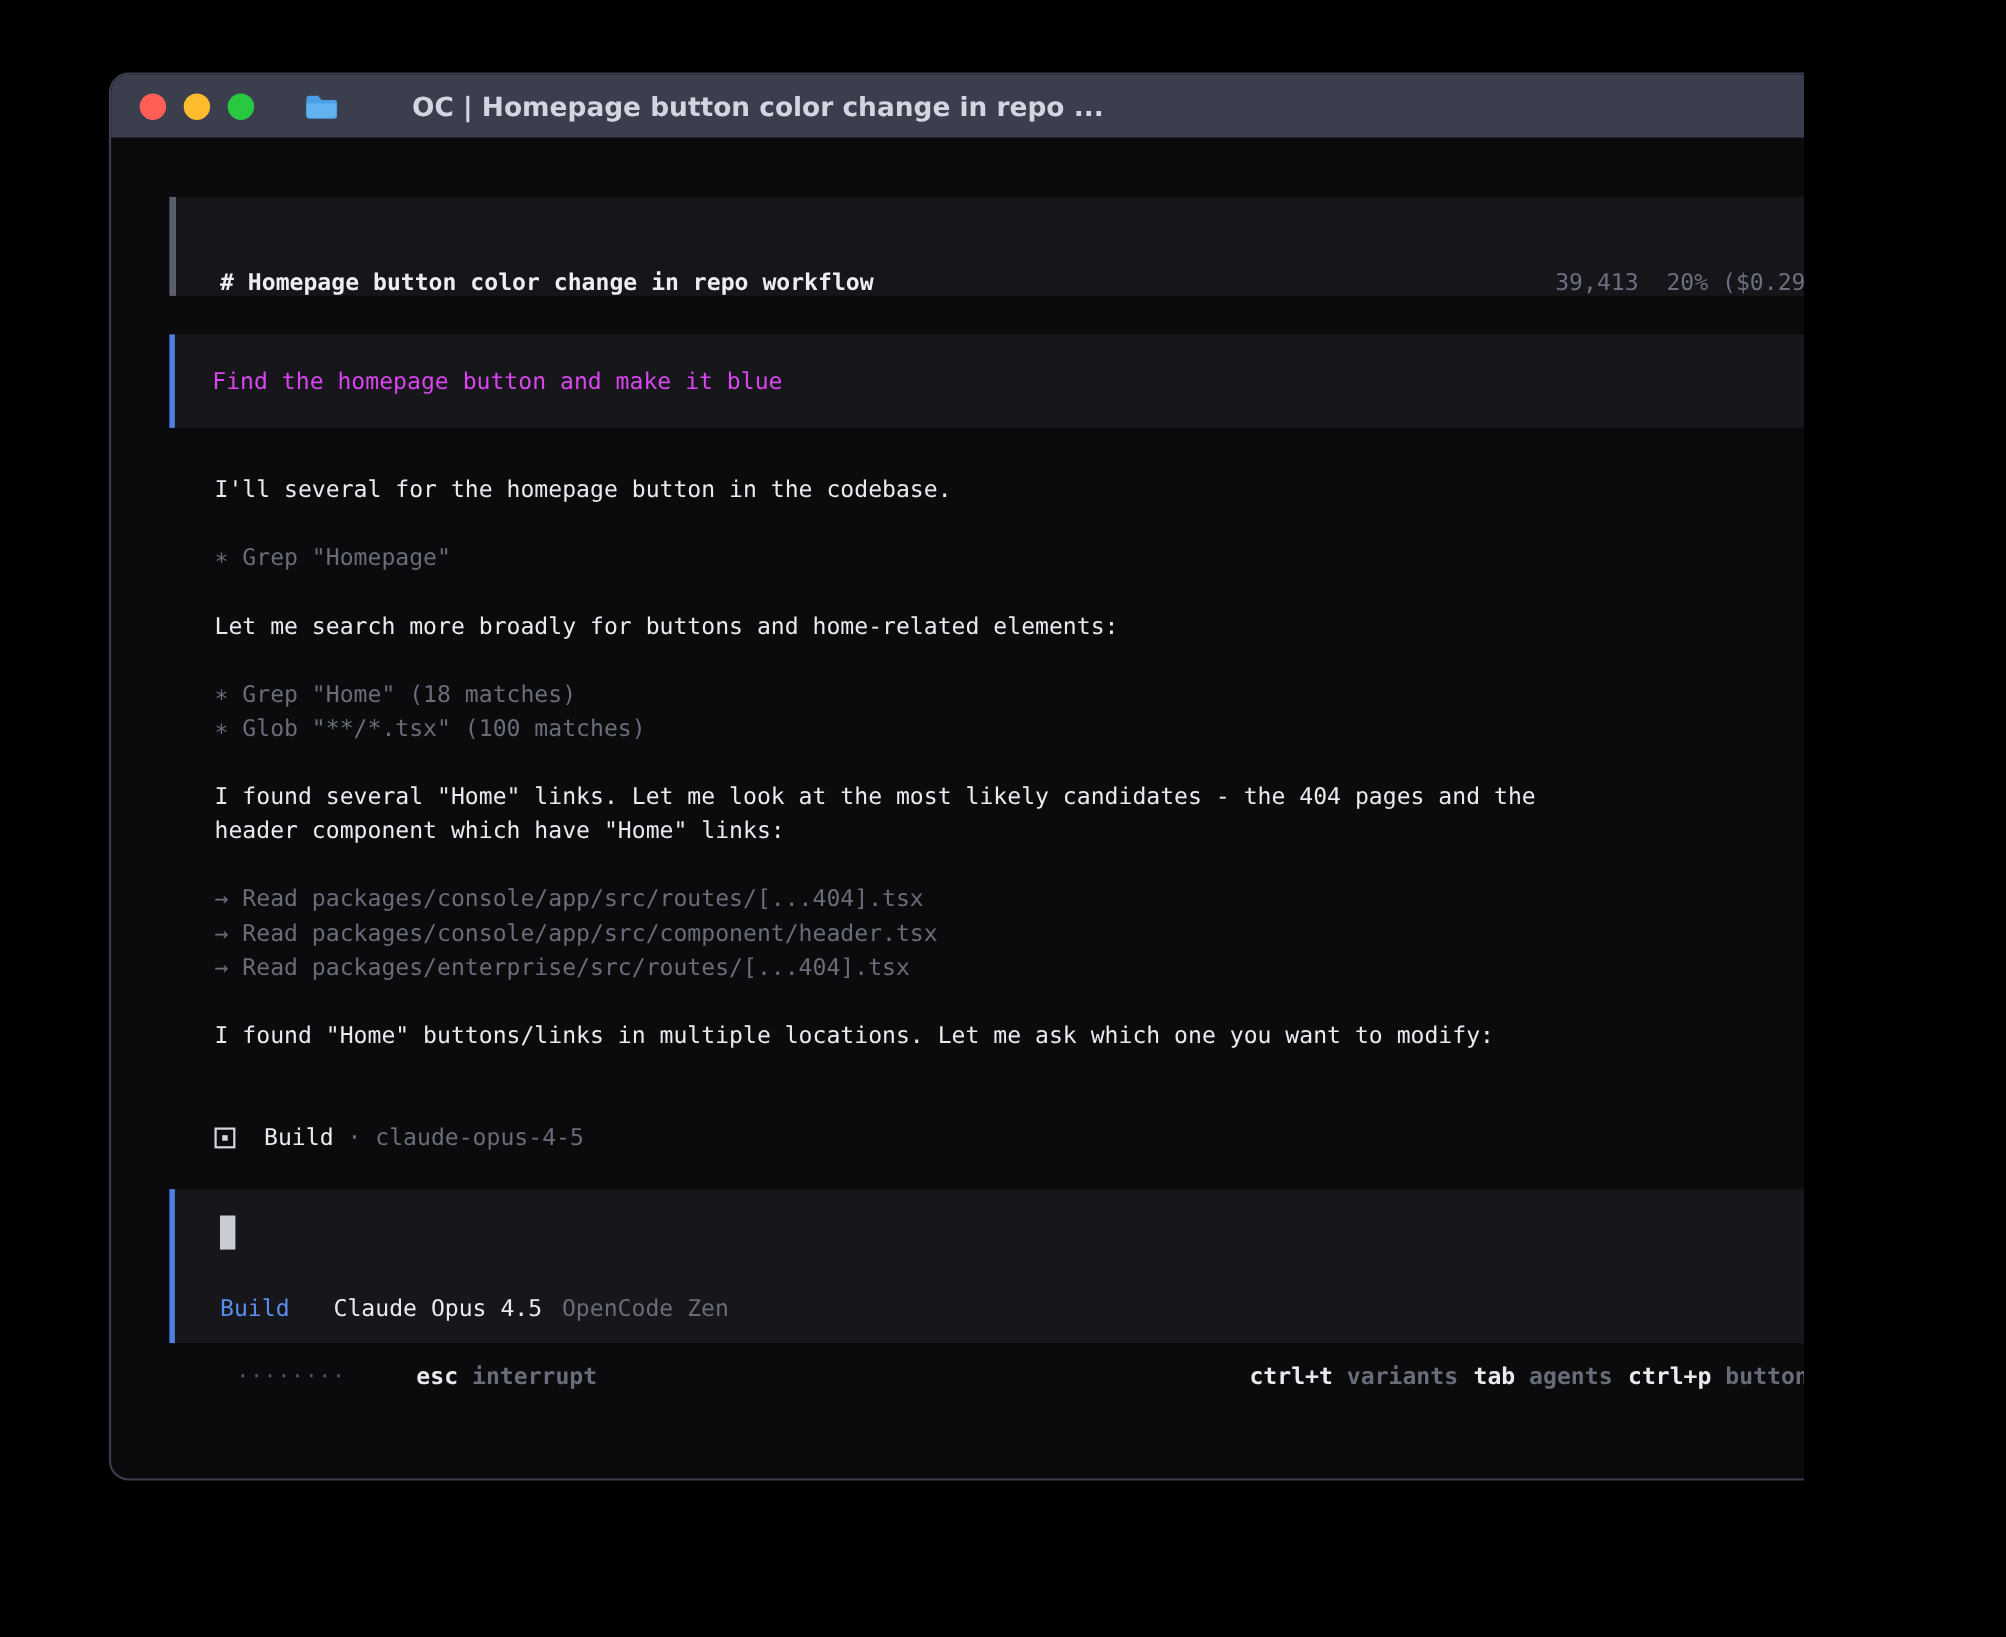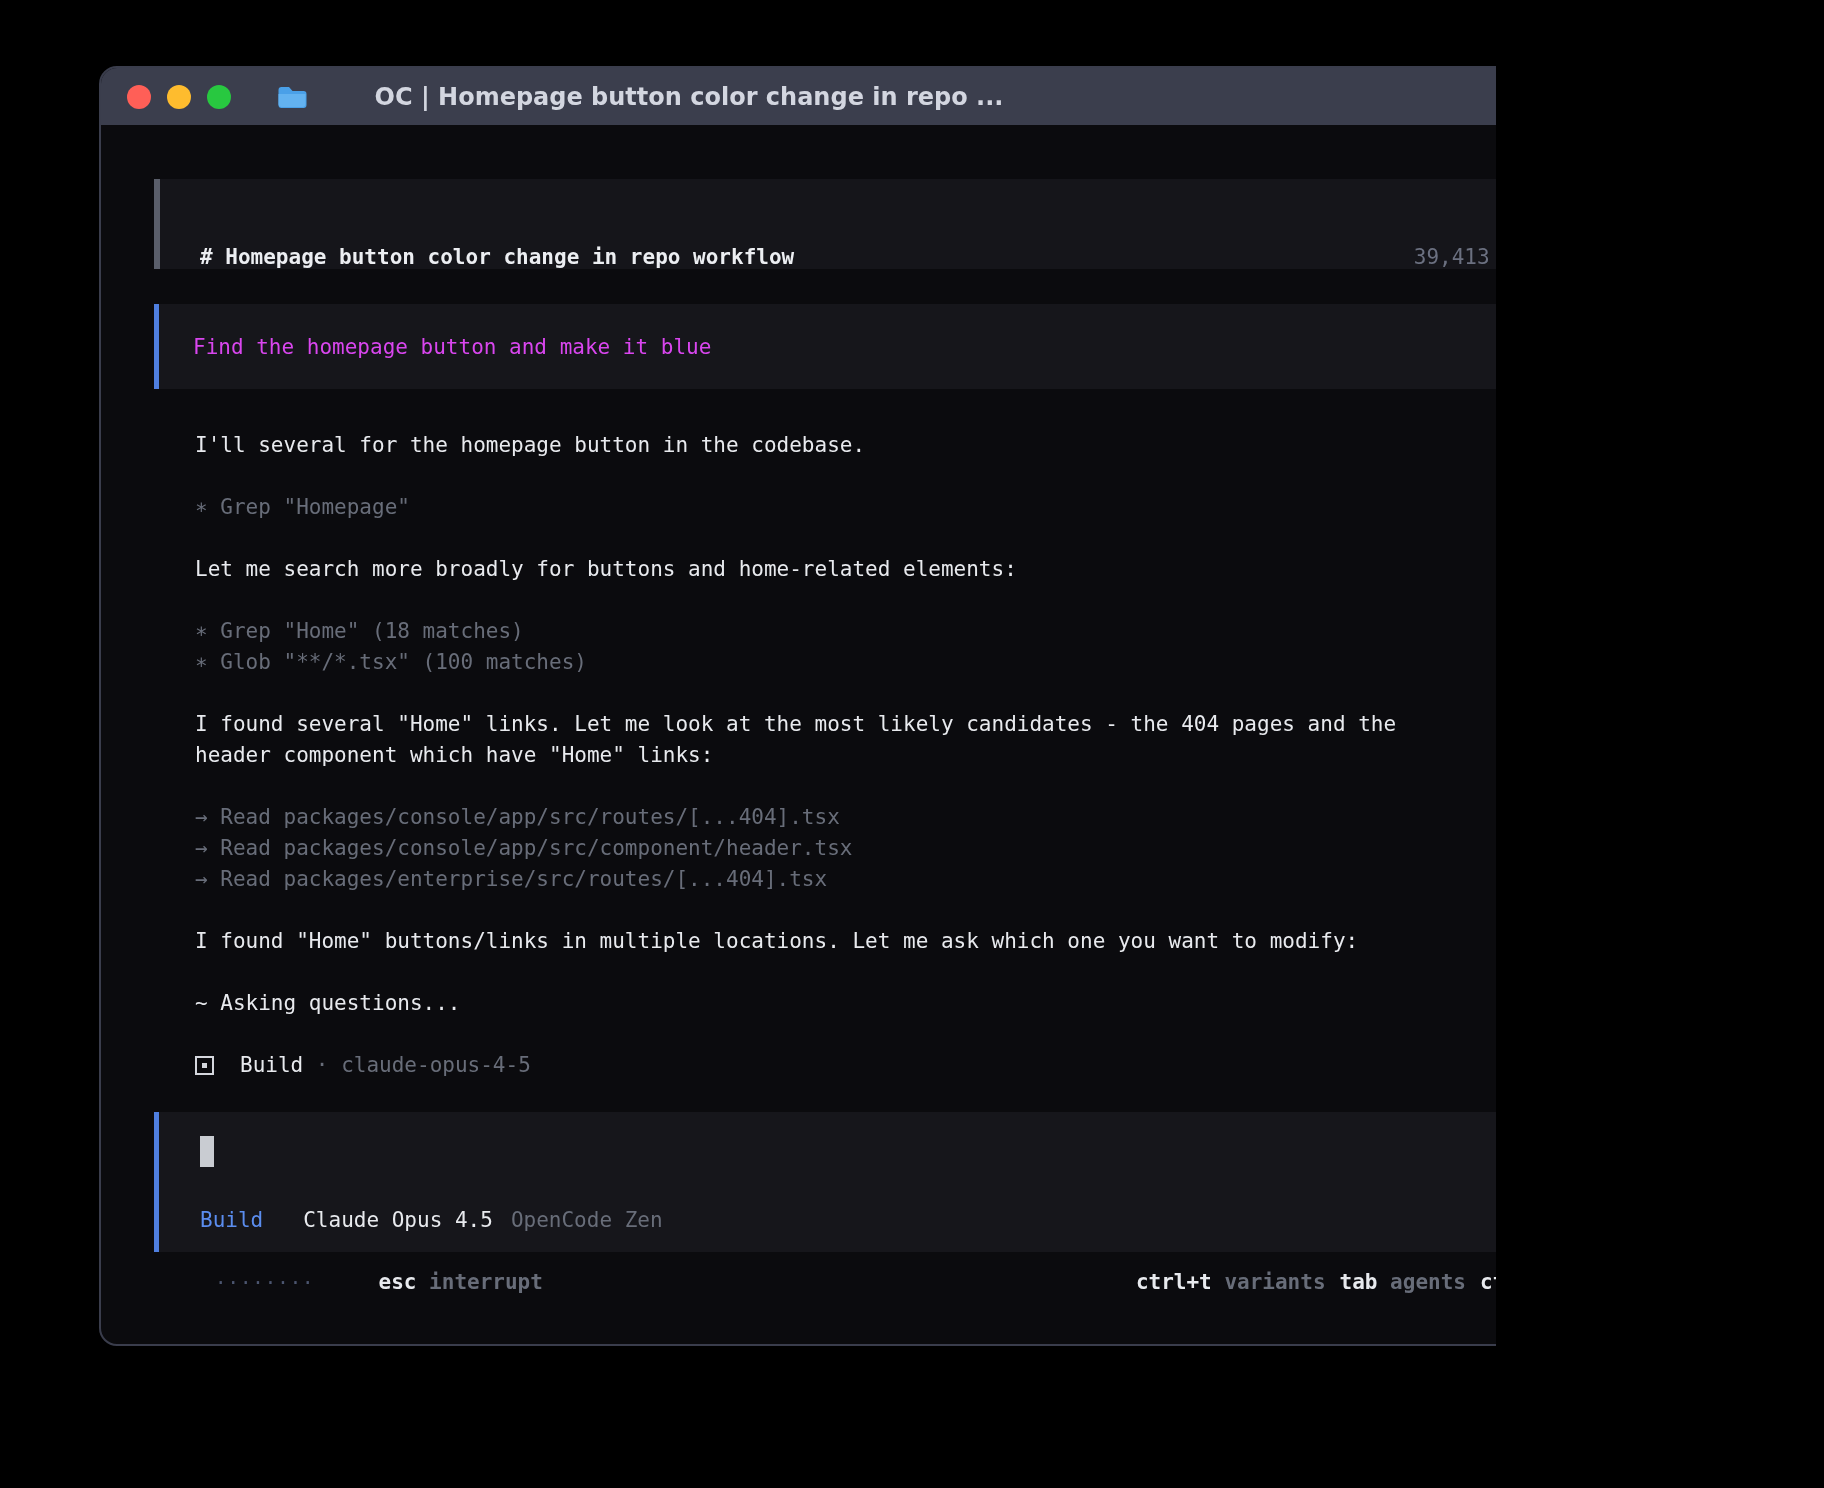--- a/index.html
+++ b/index.html
@@ -5,21 +5,21 @@
   html, body {
     margin: 0;
     padding: 0;
     background: #000000;
     width: 1824px;
     height: 1488px;
     font-family: "DejaVu Sans Mono", monospace;
   }
   .stage {
     position: relative;
-    width: 1496px;
+    width: 1640px;
     height: 1488px;
     background: #000000;
     overflow: hidden;
   }
   .window {
     position: absolute;
     left: 99px;
     top: 66px;
     width: 1626px;
     height: 1280px;
@@ -204,21 +204,20 @@
         <div class="line dim">∗ Glob "**/*.tsx" (100 matches)</div>
         <div class="gap"></div>
         <div class="line white">I found several "Home" links. Let me look at the most likely candidates - the 404 pages and the header component which have "Home" links:</div>
         <div class="gap"></div>
         <div class="line dim">→ Read packages/console/app/src/routes/[...404].tsx</div>
         <div class="line dim">→ Read packages/console/app/src/component/header.tsx</div>
         <div class="line dim">→ Read packages/enterprise/src/routes/[...404].tsx</div>
         <div class="gap"></div>
         <div class="line white">I found "Home" buttons/links in multiple locations. Let me ask which one you want to modify:</div>
         <div class="gap"></div>
-        <div class="line white">~ Asking questions...</div>
         <div class="gap"></div>
         <div class="agent-line">
           <span class="agent-icon"><span class="inner"></span></span>
           <span class="white">Build</span>
           <span class="dim"> · </span>
           <span class="dim">claude-opus-4-5</span>
         </div>
       </div>
 
       <div class="input-block">

